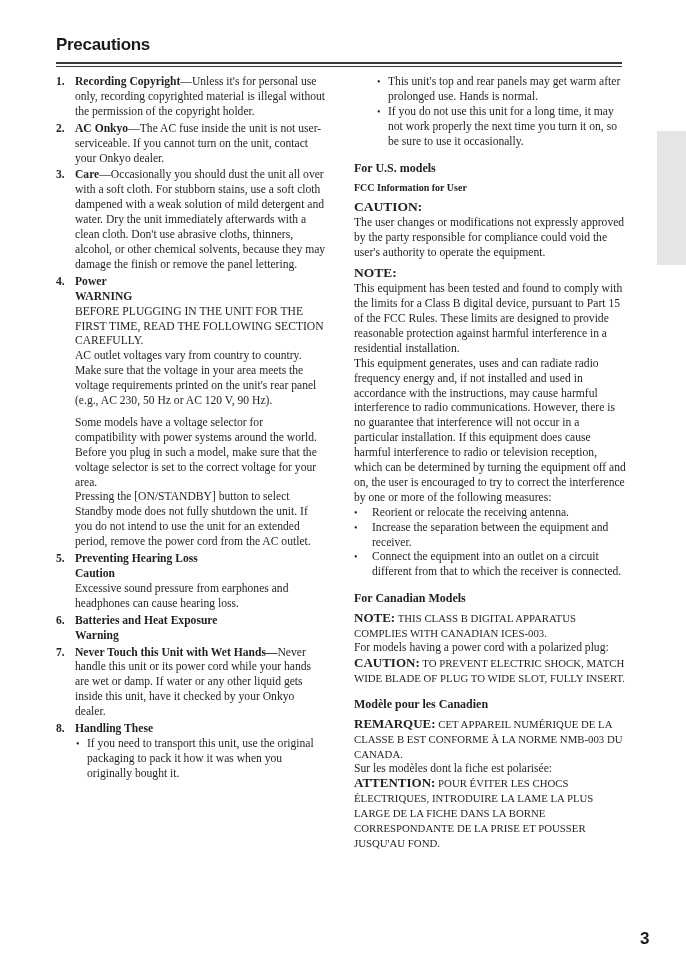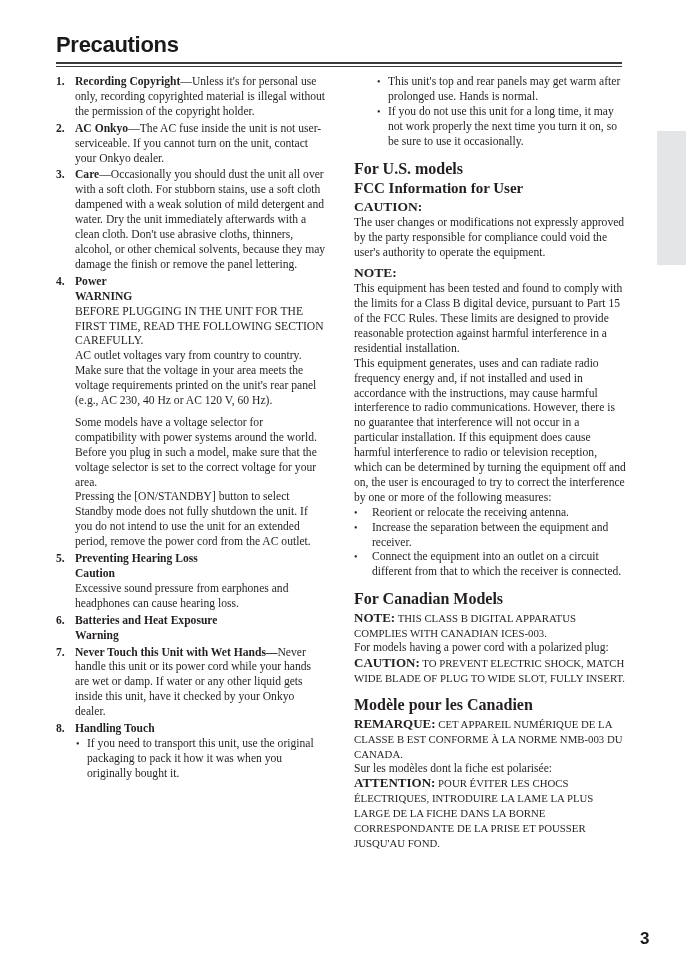--- a/index.html
+++ b/index.html
@@ -1,19 +1,19 @@
 <!DOCTYPE html>
 <html><head>
 <meta charset="utf-8">
 <style>
   html, body { margin:0; padding:0; background:#ffffff; }
   body { width:686px; height:969px; position:relative; overflow:hidden; color:#231f20;
          font-family:"Liberation Serif", "DejaVu Serif", serif; }
   .title { position:absolute; left:56px; top:30px; font-family:"Liberation Sans", "DejaVu Sans", sans-serif;
-           font-weight:bold; font-size:22px; letter-spacing:-0.3px; color:#1a1a1a; margin:0; line-height:30px; }
+           font-weight:bold; font-size:17px; letter-spacing:-0.3px; color:#1a1a1a; margin:0; line-height:30px; }
   .rule { position:absolute; left:56px; top:62px; width:566px; height:5px; }
   .rule .r1 { position:absolute; left:0; top:0; width:100%; height:2px; background:#3a3a3a; }
   .rule .r2 { position:absolute; left:0; top:4px; width:100%; height:1px; background:#3a3a3a; }
   .side-tab { position:absolute; left:657px; top:131px; width:29px; height:134px; background:#e4e5e7; }
   .page-num { position:absolute; left:640px; top:929px; font-family:"Liberation Sans","DejaVu Sans",sans-serif;
               font-weight:bold; font-size:17px; color:#1a1a1a; }
 
   .col { position:absolute; top:75px; font-size:11.6px; line-height:14.9px; }
   .col-left { left:56px; width:270px; }
   .col-right { left:354px; width:272px; }
@@ -22,22 +22,22 @@
   .item .num { position:absolute; left:0; top:0; font-weight:bold; }
   .b { font-weight:bold; }
   .para { margin:0; }
   .gap { margin-top:7px; }
   .bul { position:relative; padding-left:12px; }
   .bul::before { content:"•"; position:absolute; left:1px; top:0; font-size:10px; }
   .bul-wide { position:relative; padding-left:18px; }
   .bul-wide::before { content:"•"; position:absolute; left:0; top:0; font-size:10px; }
   .indent-bul { padding-left:22px; }
 
-  h2 { font-size:16px; font-weight:bold; margin:9px 0 3px 0; line-height:19px; }
-  h3 { font-size:15px; font-weight:bold; margin:0 0 3px 0; }
+  h2 { font-size:12px; font-weight:bold; margin:9px 0 3px 0; line-height:19px; }
+  h3 { font-size:10px; font-weight:bold; margin:0 0 3px 0; }
   h4 { font-size:13.5px; font-weight:bold; margin:4px 0 1px 0; line-height:16px; }
   .small-caps-line { font-size:10.8px; }
   .lbl { font-size:13px; font-weight:bold; }
 </style>
 </head>
 <body>
 
 <h1 class="title">Precautions</h1>
 <div class="rule">
   <div class="r1"></div>
@@ -57,21 +57,21 @@
   <div class="item">
     <span class="num">3.</span>
     <span class="b">Care</span><span>—Occasionally you should dust the unit all over with a soft cloth. For stubborn stains, use a soft cloth dampened with a weak solution of mild detergent and water. Dry the unit immediately afterwards with a clean cloth. Don't use abrasive cloths, thinners, alcohol, or other chemical solvents, because they may damage the finish or remove the panel lettering.</span>
   </div>
 
   <div class="item">
     <span class="num">4.</span>
     <div class="b">Power</div>
     <div class="b">WARNING</div>
     <div>BEFORE PLUGGING IN THE UNIT FOR THE FIRST TIME, READ THE FOLLOWING SECTION CAREFULLY.</div>
-    <div>AC outlet voltages vary from country to country. Make sure that the voltage in your area meets the voltage requirements printed on the unit's rear panel (e.g., AC 230, 40 Hz or AC 120 V, 60 Hz).</div>
+    <div>AC outlet voltages vary from country to country. Make sure that the voltage in your area meets the voltage requirements printed on the unit's rear panel (e.g., AC 230, 50 Hz or AC 120 V, 90 Hz).</div>
     <div class="gap">Some models have a voltage selector for compatibility with power systems around the world. Before you plug in such a model, make sure that the voltage selector is set to the correct voltage for your area.</div>
     <div>Pressing the [ON/STANDBY] button to select Standby mode does not fully shutdown the unit. If you do not intend to use the unit for an extended period, remove the power cord from the AC outlet.</div>
   </div>
 
   <div class="item">
     <span class="num">5.</span>
     <div class="b">Preventing Hearing Loss</div>
     <div class="b">Caution</div>
     <div>Excessive sound pressure from earphones and headphones can cause hearing loss.</div>
   </div>
@@ -82,21 +82,21 @@
     <div class="b">Warning</div>
   </div>
 
   <div class="item">
     <span class="num">7.</span>
     <span class="b">Never Touch this Unit with Wet Hands—</span><span>Never handle this unit or its power cord while your hands are wet or damp. If water or any other liquid gets inside this unit, have it checked by your Onkyo dealer.</span>
   </div>
 
   <div class="item">
     <span class="num">8.</span>
-    <div class="b">Handling Touch</div>
+    <div class="b">Handling These</div>
     <div class="bul">If you need to transport this unit, use the original packaging to pack it how it was when you originally bought it.</div>
   </div>
 </div>
 
 <div class="col col-right">
   <div class="indent-bul">
     <div class="bul">This unit's top and rear panels may get warm after prolonged use. Hands is normal.</div>
     <div class="bul">If you do not use this unit for a long time, it may not work properly the next time you turn it on, so be sure to use it occasionally.</div>
   </div>
 

